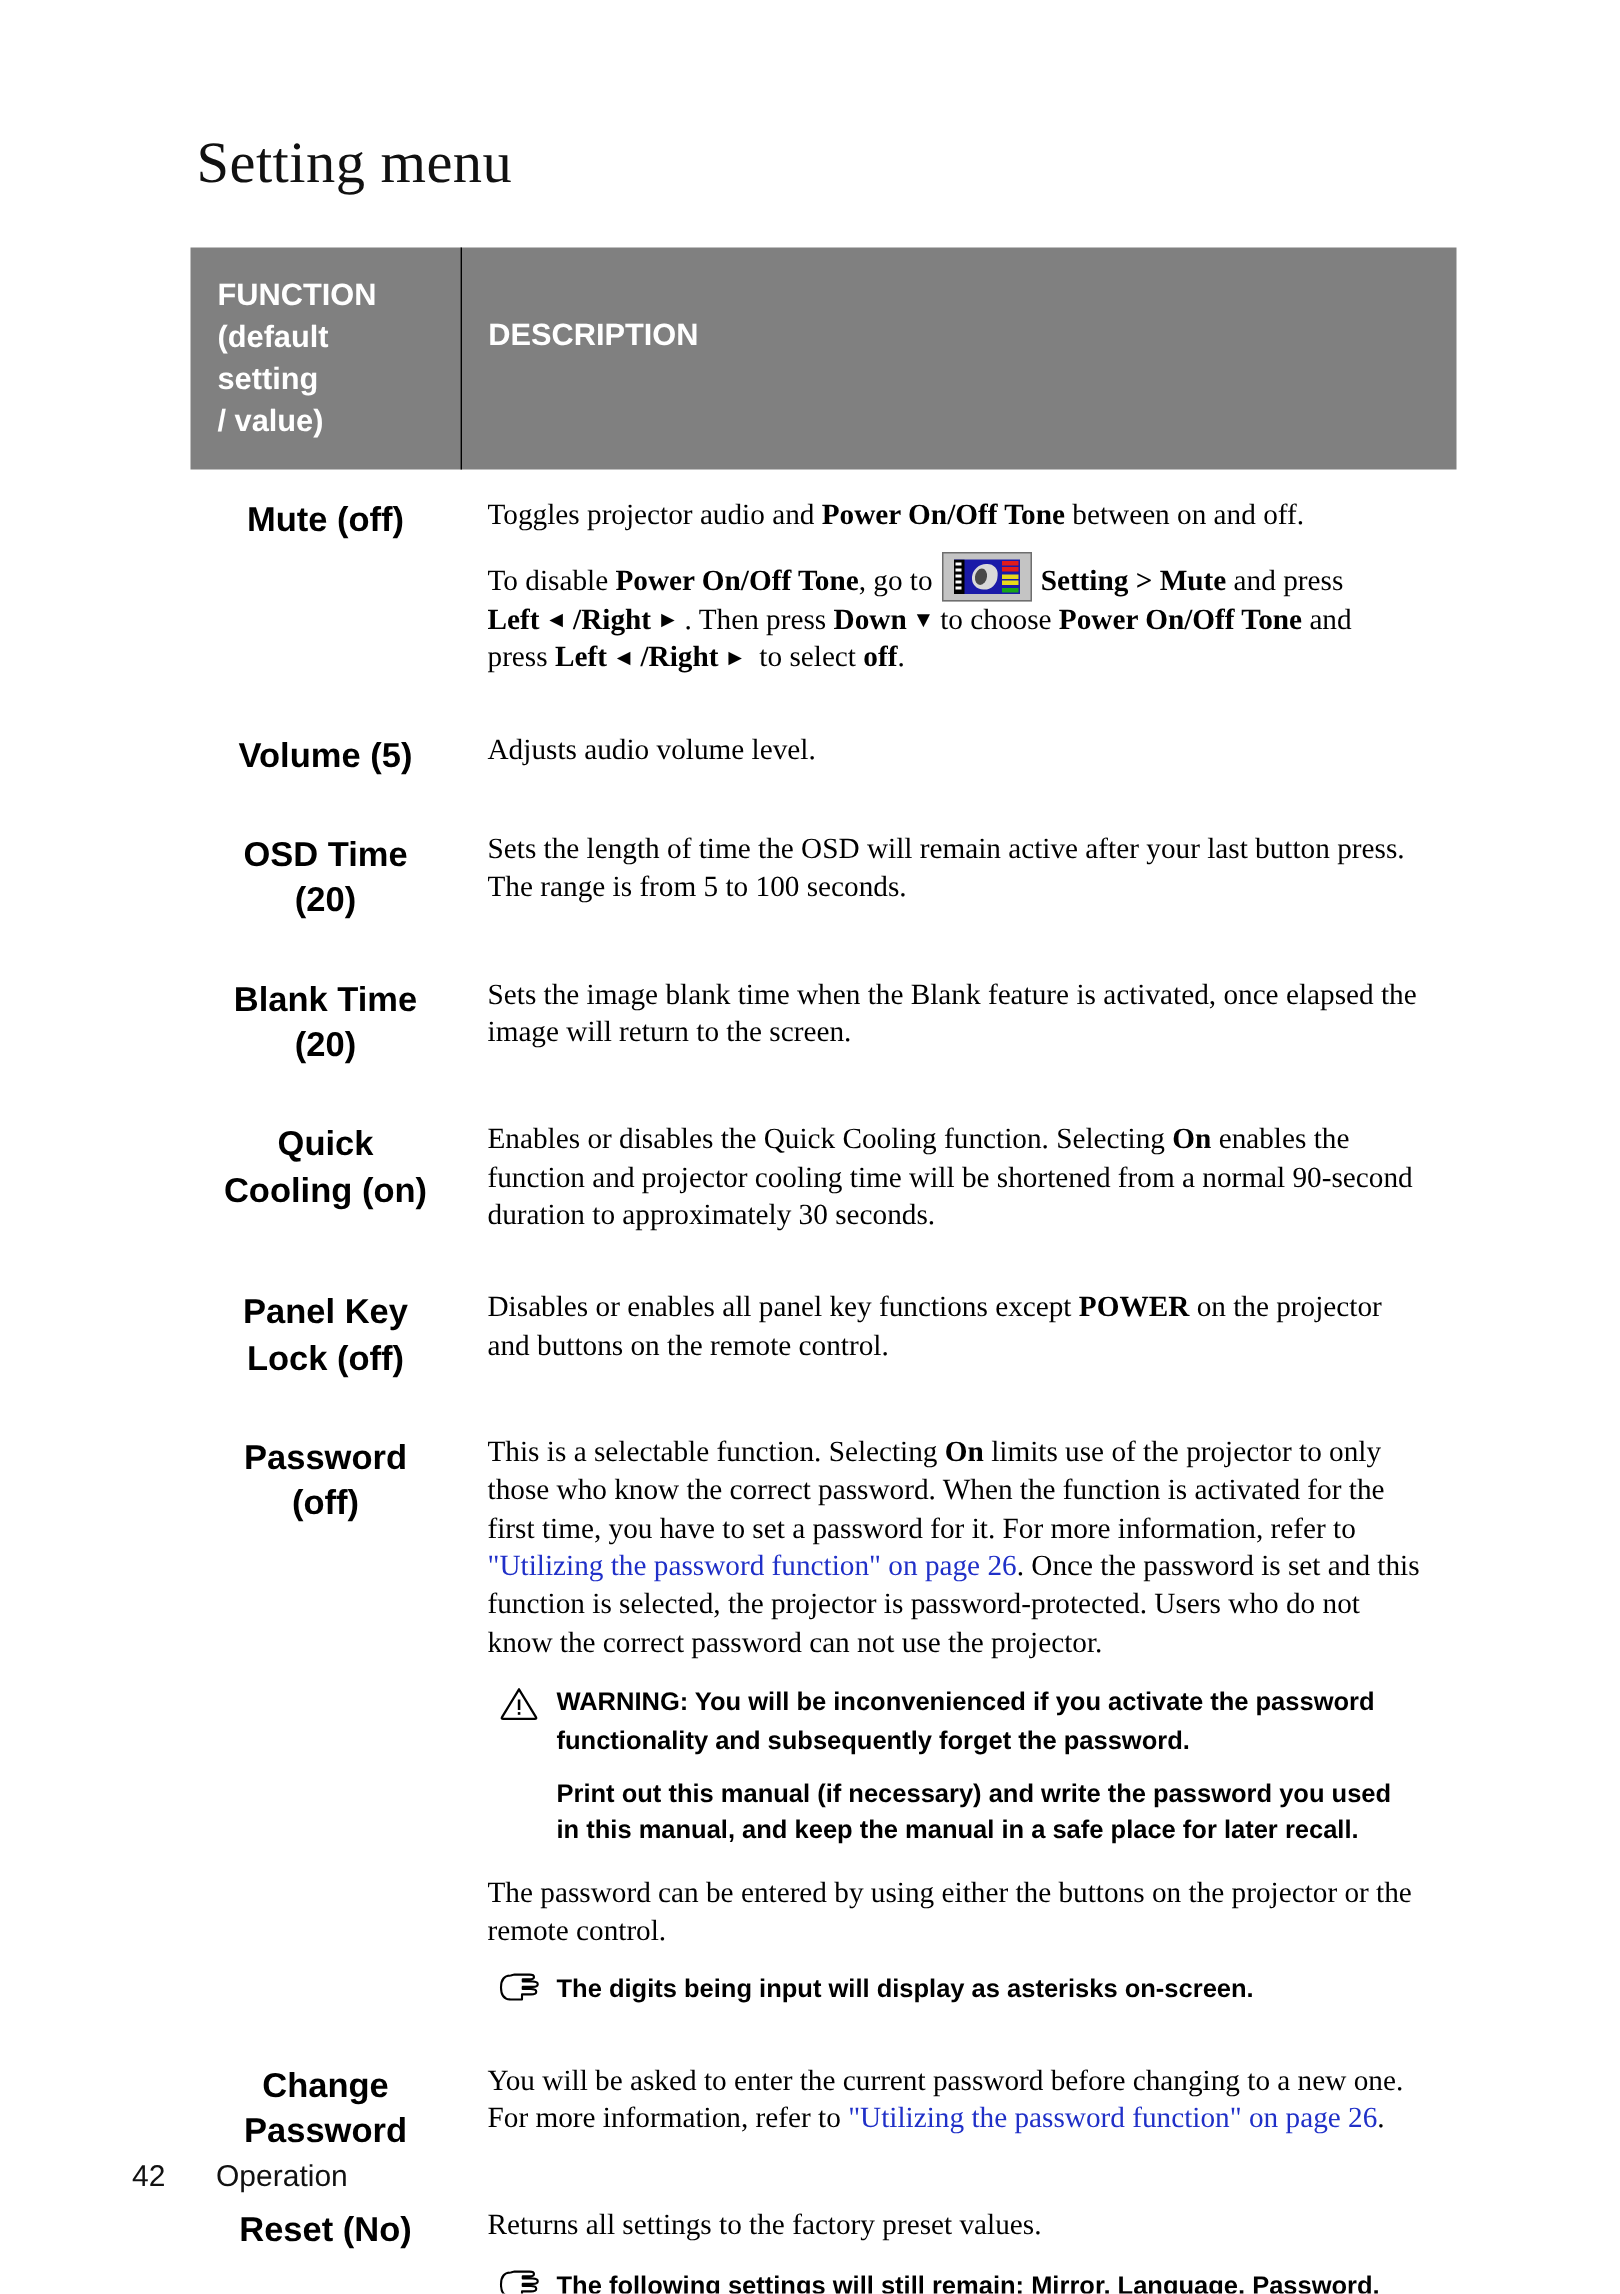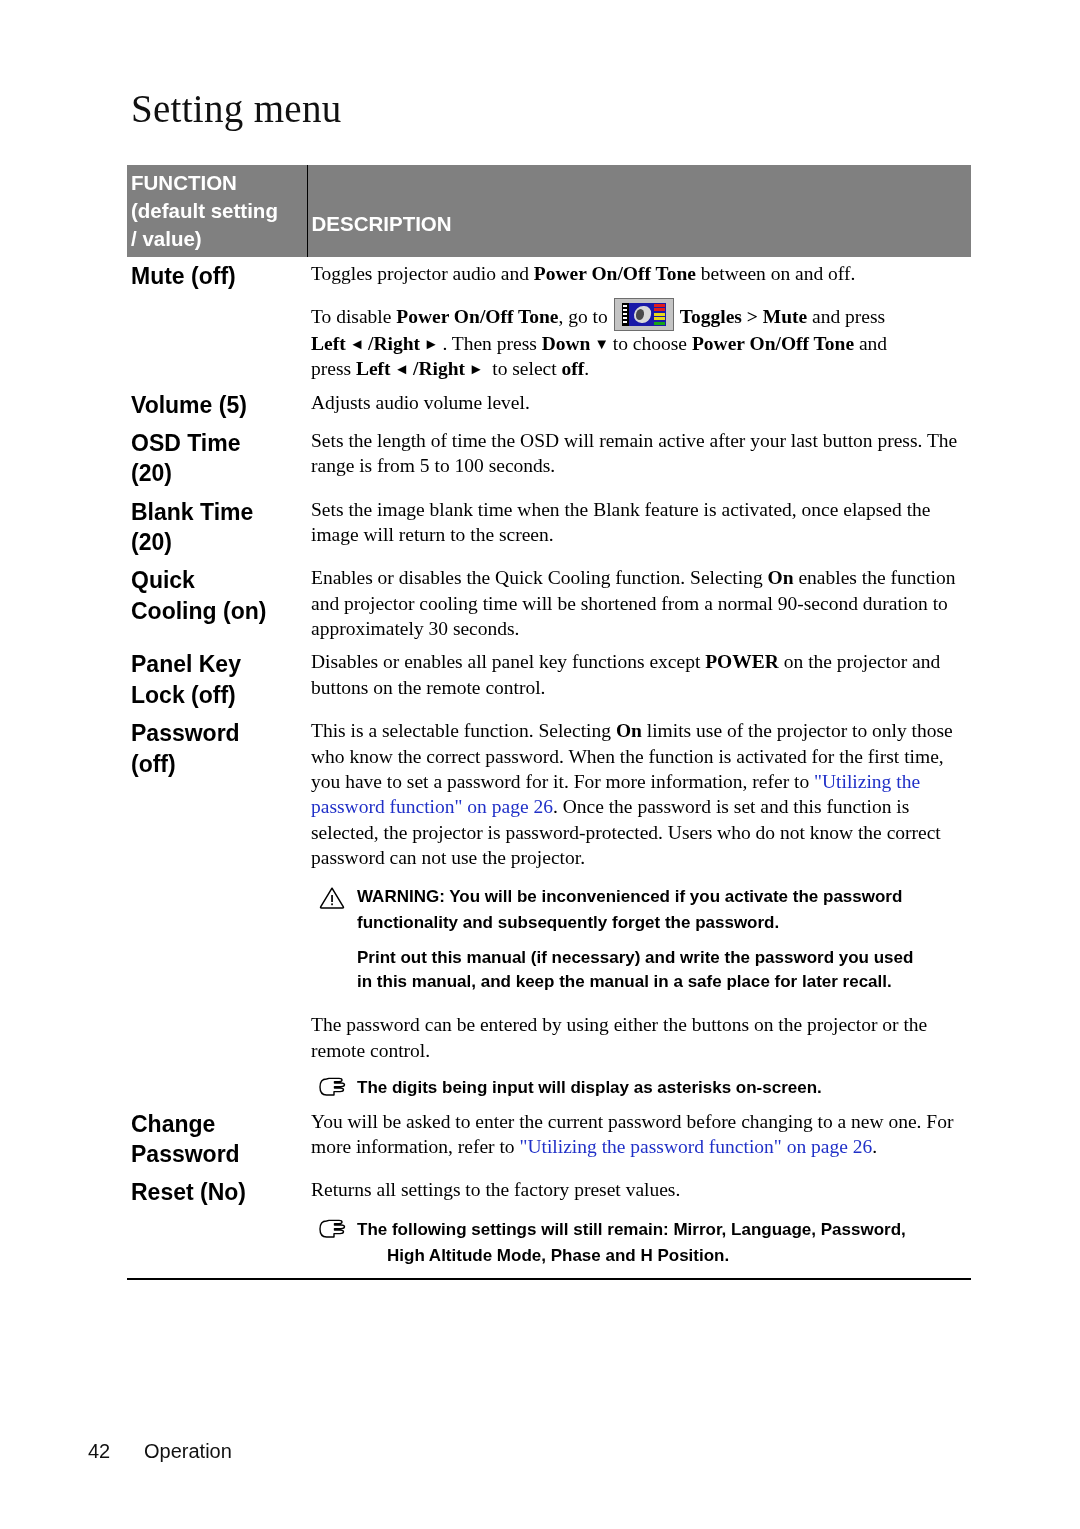--- a/index.html
+++ b/index.html
@@ -42,21 +42,21 @@
     width: 844px;
     border-collapse: collapse;
     table-layout: fixed;
   }
 
   table.spec col.c1 { width: 180px; }
   table.spec col.c2 { width: 664px; }
 
   table.spec th, table.spec td {
     vertical-align: top;
-    padding: 4px;
+    padding: 18px;
     border: none;
   }
 
   
   thead th {
     background: #808080;
     color: #ffffff;
     font-family: "Liberation Sans", sans-serif;
     font-weight: bold;
     font-size: 20.5px;
@@ -72,21 +72,21 @@
 
   
   tbody tr > td { border-bottom: 2.2px solid #000; }
   tbody tr:last-child > td { border-bottom: 2.2px solid #000; }
 
   td.fn {
     font-family: "Liberation Sans", sans-serif;
     font-weight: bold;
     font-size: 23px;
     line-height: 1.32;
-    text-align: left;
+    text-align: center;
     border-right: 1.6px solid #000;
     padding: 0 6px;
     vertical-align: middle;
   }
 
   td.desc {
     font-family: "Liberation Serif", serif;
     font-size: 19.5px;
     line-height: 1.30;
     padding: 9px 8px 10px 14px;
@@ -234,21 +234,21 @@
                     <i style="top:18px"></i>
                   </span>
                   <span class="spk"></span>
                   <span class="bars">
                     <b class="r"></b>
                     <b class="r"></b>
                     <b class="y"></b>
                     <b class="y"></b>
                     <b class="g"></b>
                   </span>
-                </span></span><span class="b">Toggles</span><span class="b"> &gt; </span><span class="b">Mute</span><span> and press</span>
+                </span></span><span class="b">Setting</span><span class="b"> &gt; </span><span class="b">Mute</span><span> and press</span>
           <br>
           <span class="b">Left</span><span class="arrow">&nbsp;◄&nbsp;</span><span class="b">/Right</span><span class="arrow">&nbsp;►&nbsp;</span><span>. Then press </span><span class="b">Down</span><span class="arrow">&nbsp;▼&nbsp;</span><span>to choose </span><span class="b">Power On/Off Tone</span><span> and</span>
           <br>
           <span>press </span><span class="b">Left</span><span class="arrow">&nbsp;◄&nbsp;</span><span class="b">/Right</span><span class="arrow">&nbsp;►&nbsp;</span><span> to  select </span><span class="b">off</span><span>.</span>
           </p>
         </td>
       </tr>
 
       <tr>
         <td class="fn">Volume (5)</td>

